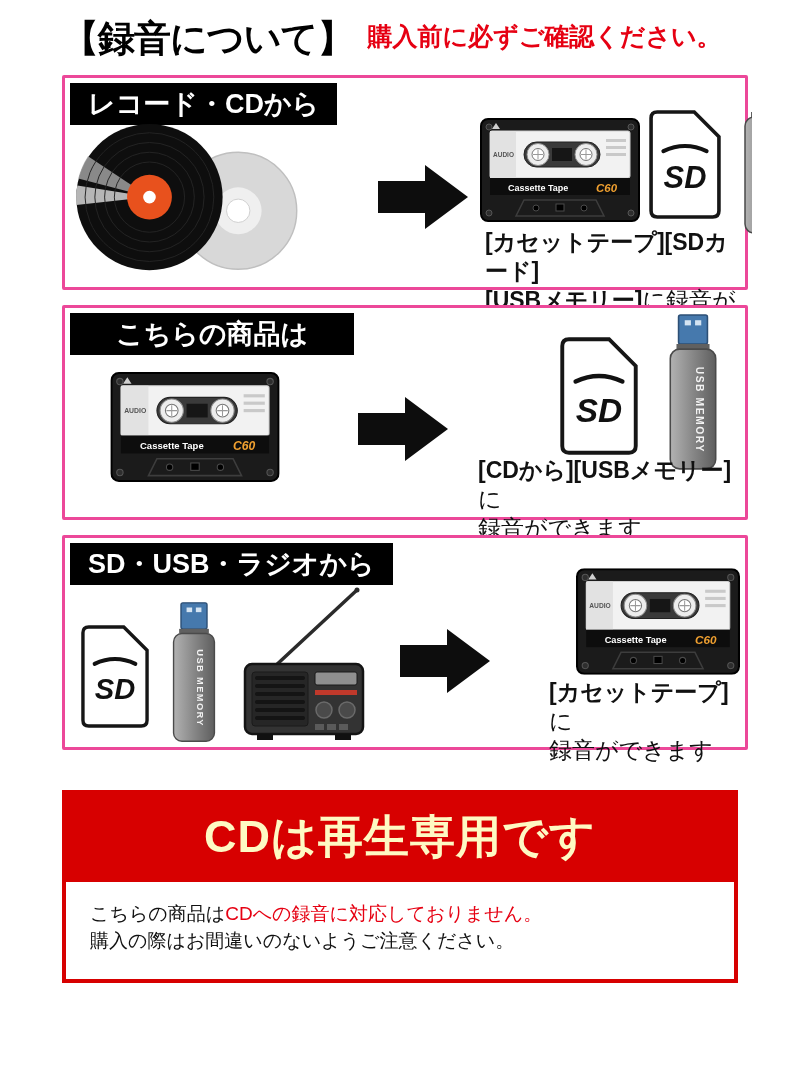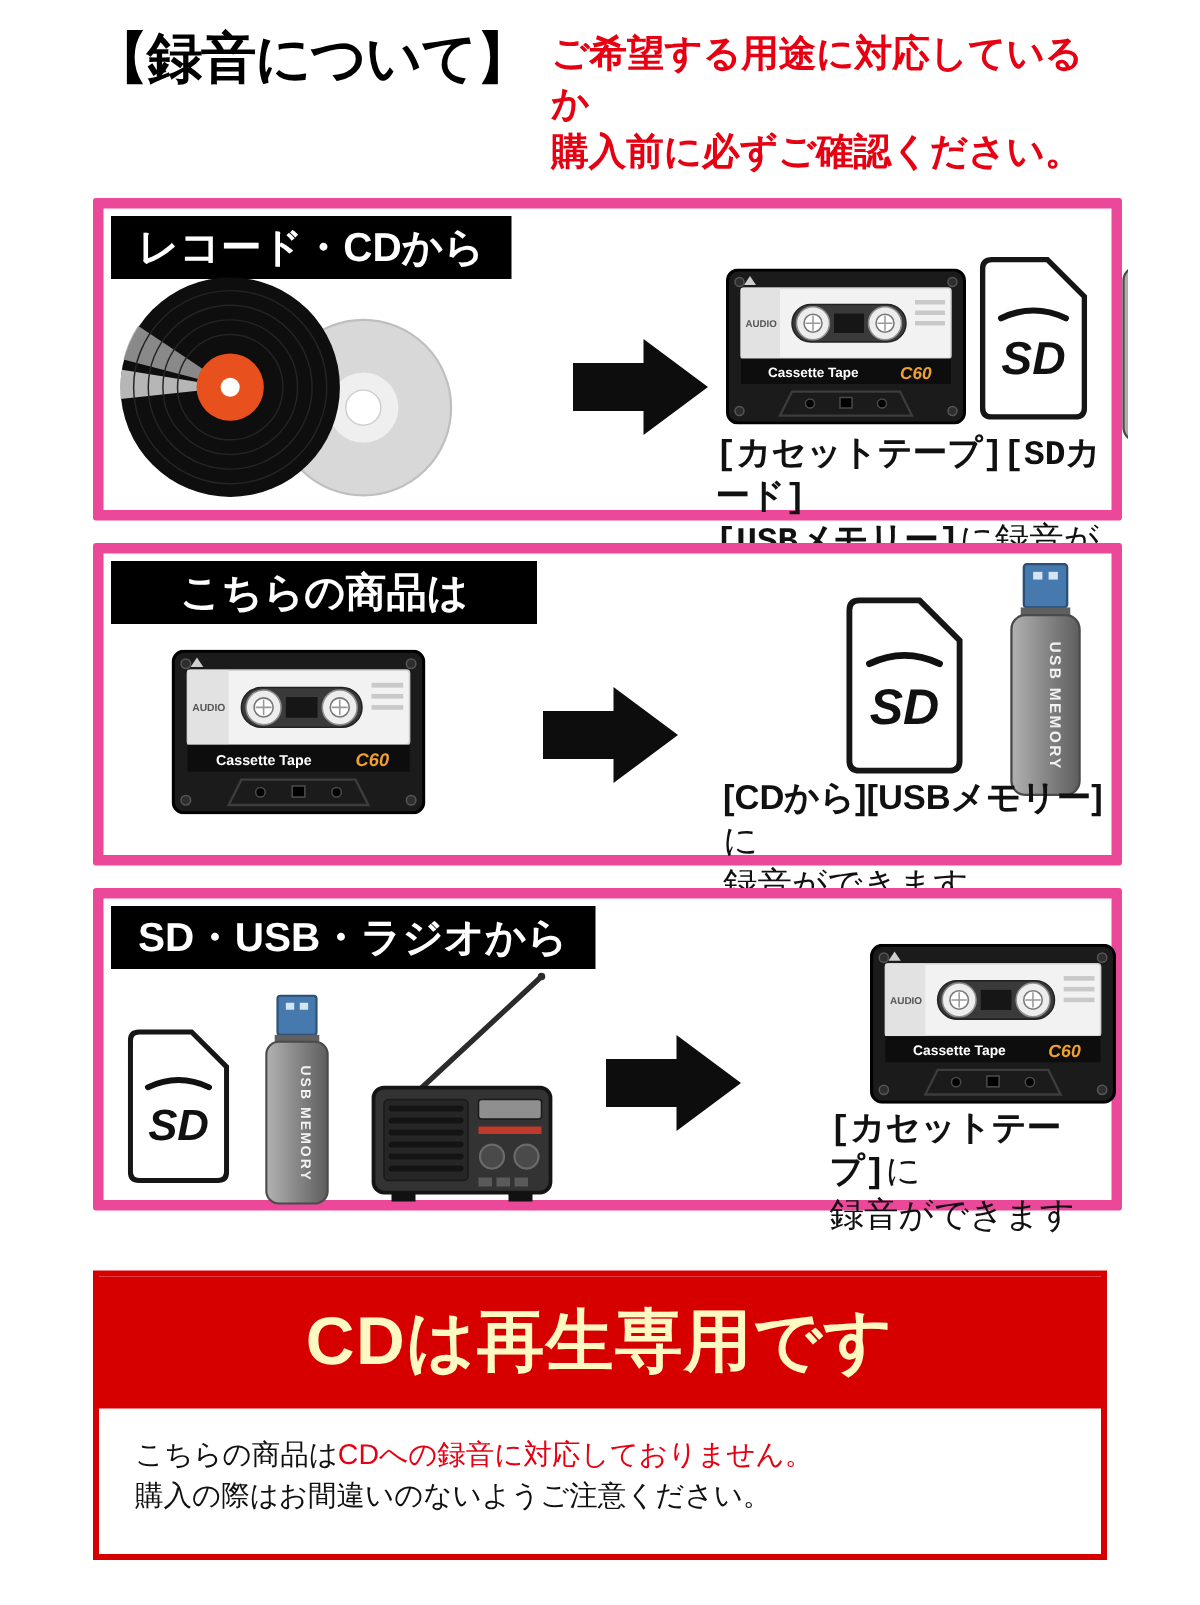--- a/index.html
+++ b/index.html
@@ -9,50 +9,50 @@
     font-family:"Liberation Sans","DejaVu Sans",sans-serif;color:#000;
   }
   svg text{font-family:"Liberation Sans","DejaVu Sans",sans-serif;}
 
   
   .hdr{display:flex;align-items:flex-start;padding:18px 14px 0 14px;margin-bottom:14px;}
   .hdr h1{margin:0;font-size:37px;font-weight:800;letter-spacing:-1px;line-height:1.15;white-space:nowrap;}
   .hdr .notice{margin-left:14px;margin-top:2px;color:var(--red,#e60012);font-size:25px;font-weight:600;line-height:1.3;}
 
   
-  .panel{position:relative;margin:0 4px 15px 14px;height:215px;border:7px solid #ec4899;border-radius:2px;background:#fff;}
+  .panel{position:relative;margin:0 4px 15px 14px;height:215px;border:3px solid #ec4899;border-radius:2px;background:#fff;}
   .panel-label{
     position:absolute;top:5px;left:5px;background:#000;color:#fff;
     font-size:27px;font-weight:700;line-height:42px;padding:0 18px;white-space:nowrap;
   }
   #sec2 .panel-label{padding:0 46px;}
   .g{position:absolute;display:block;}
 
   
   .vinylcd1{left:10px;top:45px;width:225px;height:158px;}
   .arrow1{left:313px;top:84px;width:90px;height:70px;}
   .cas1{left:415px;top:40px;width:160px;height:104px;}
   .sd1{left:584px;top:32px;width:72px;height:109px;}
   .usb1{left:673px;top:4px;width:58px;height:155px;}
-  .cap1{left:408px;top:150px;font-family:Liberation Mono, monospace;}
+  .cap1{left:420px;top:150px;}
 
   
   .cas2{left:45px;top:64px;width:170px;height:110px;}
   .arrow2{left:293px;top:86px;width:90px;height:70px;}
   .sd2{left:495px;top:29px;width:78px;height:118px;}
   .usb2{left:598px;top:5px;width:60px;height:160px;}
   .cap2{left:413px;top:148px;}
 
   
   .sd3{left:16px;top:87px;width:68px;height:103px;}
   .usb3{left:102px;top:63px;width:54px;height:144px;}
   .radio3{left:178px;top:48px;width:122px;height:155px;}
   .arrow3{left:335px;top:88px;width:90px;height:70px;}
   .cas3{left:511px;top:30px;width:164px;height:107px;}
-  .cap3{left:484px;top:140px;font-family:Liberation Mono, monospace;}
+  .cap3{left:484px;top:140px;}
 
   .caption{position:absolute;margin:0;font-size:23px;line-height:29px;color:#111;}
   .caption .b{font-weight:800;}
 
   
   .cd-note{margin:40px 14px 0 14px;border:4px solid var(--dark_red,#d70000);background:#fff;}
   .cd-note-title{background:var(--dark_red,#d70000);color:#fef9c3;text-align:center;font-size:45px;font-weight:800;padding:13px 0 15px 0;letter-spacing:1px;}
   .cd-note-body{padding:18px 24px 24px 24px;font-size:19px;line-height:1.45;color:#111;}
   .cd-note-body .red{color:var(--red,#e60012);}
 </style>
@@ -155,21 +155,20 @@
       <rect x="92" y="148" width="16" height="6" fill="#111"></rect>
     </symbol>
   </defs>
 </svg>
 
 <div class="page">
 
   <header class="hdr">
     <h1>【録音について】</h1>
     <div class="notice">
-      <div>ご希望する用途に対応しているか</div>
       <div>購入前に必ずご確認ください。</div>
     </div>
   </header>
 
   <section class="panel" id="sec1">
     <div class="panel-label">レコード・CDから</div>
     <svg class="g vinylcd1" viewBox="0 0 230 162">
         <use href="#sym-vinylcd"></use>
       </svg>
     <svg class="g arrow1" viewBox="0 0 90 70">

